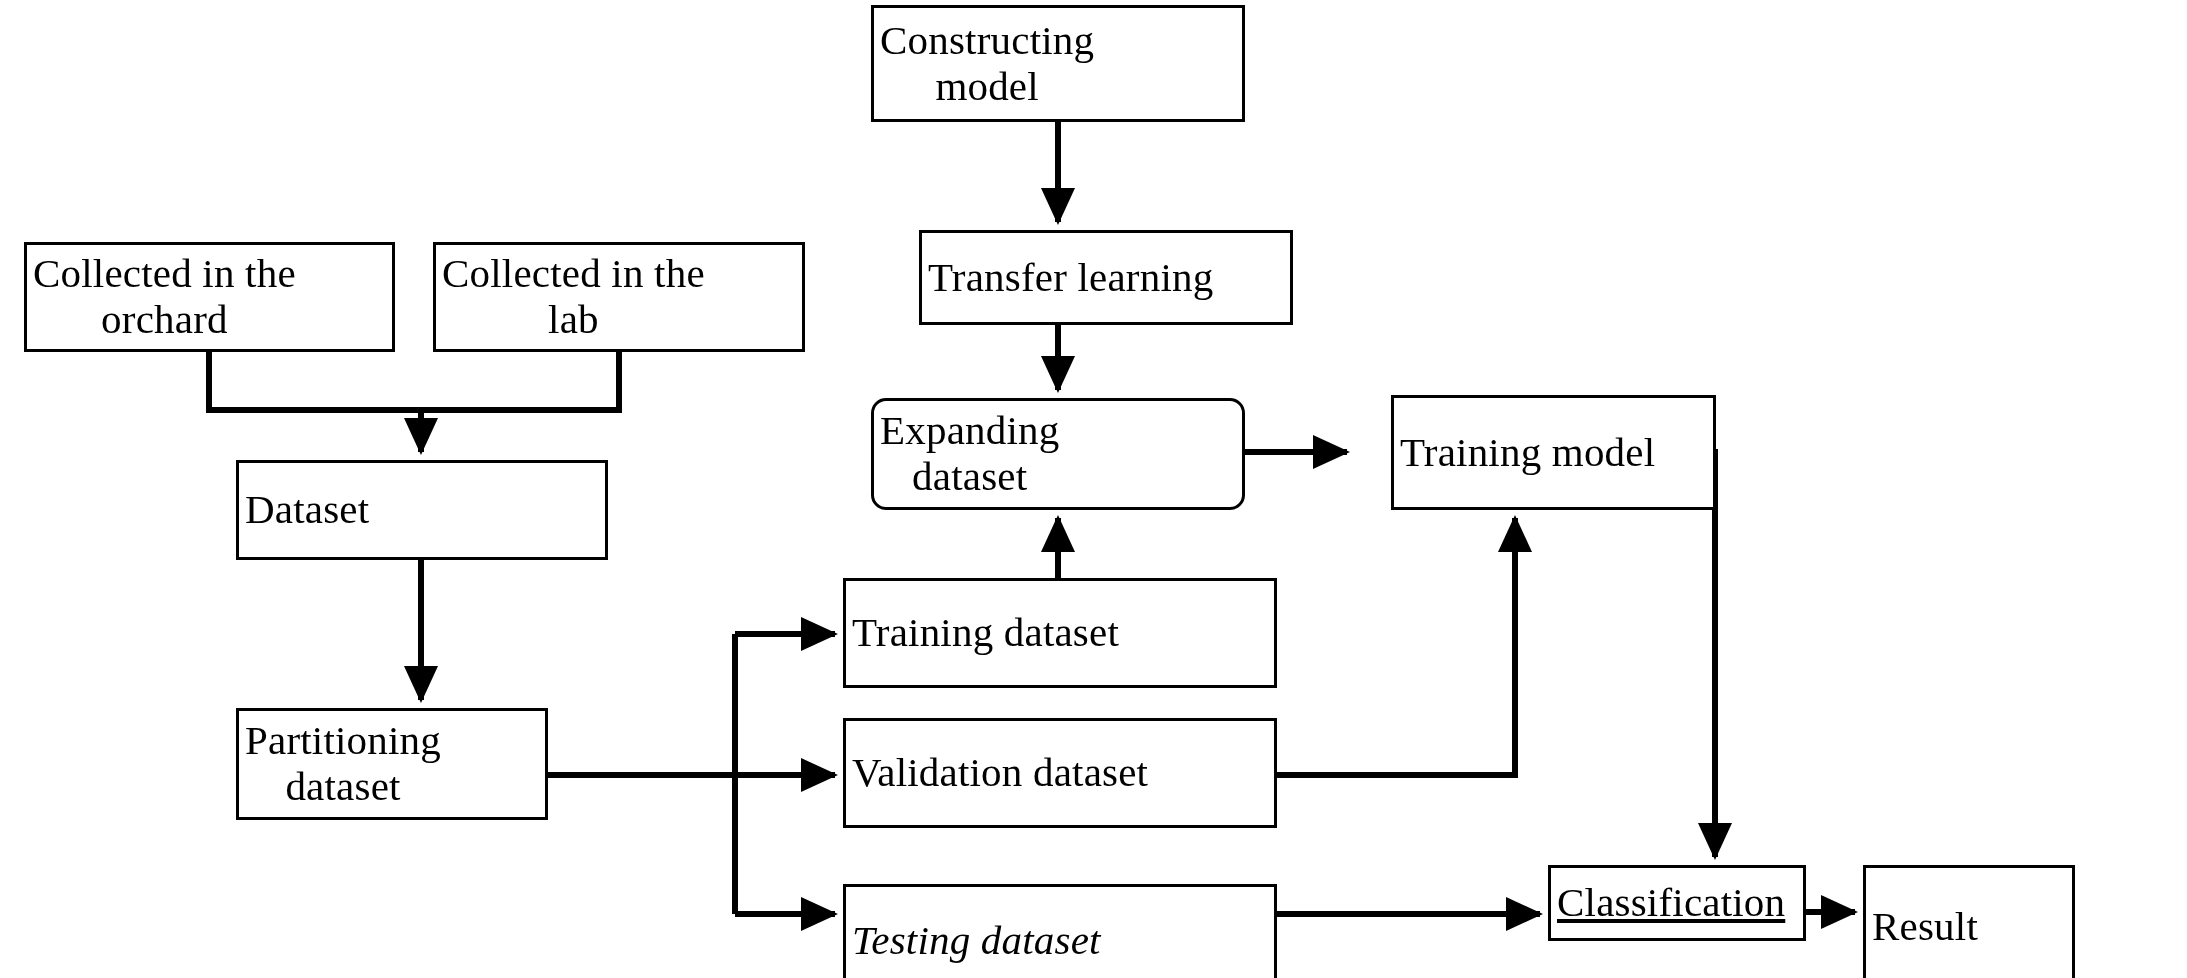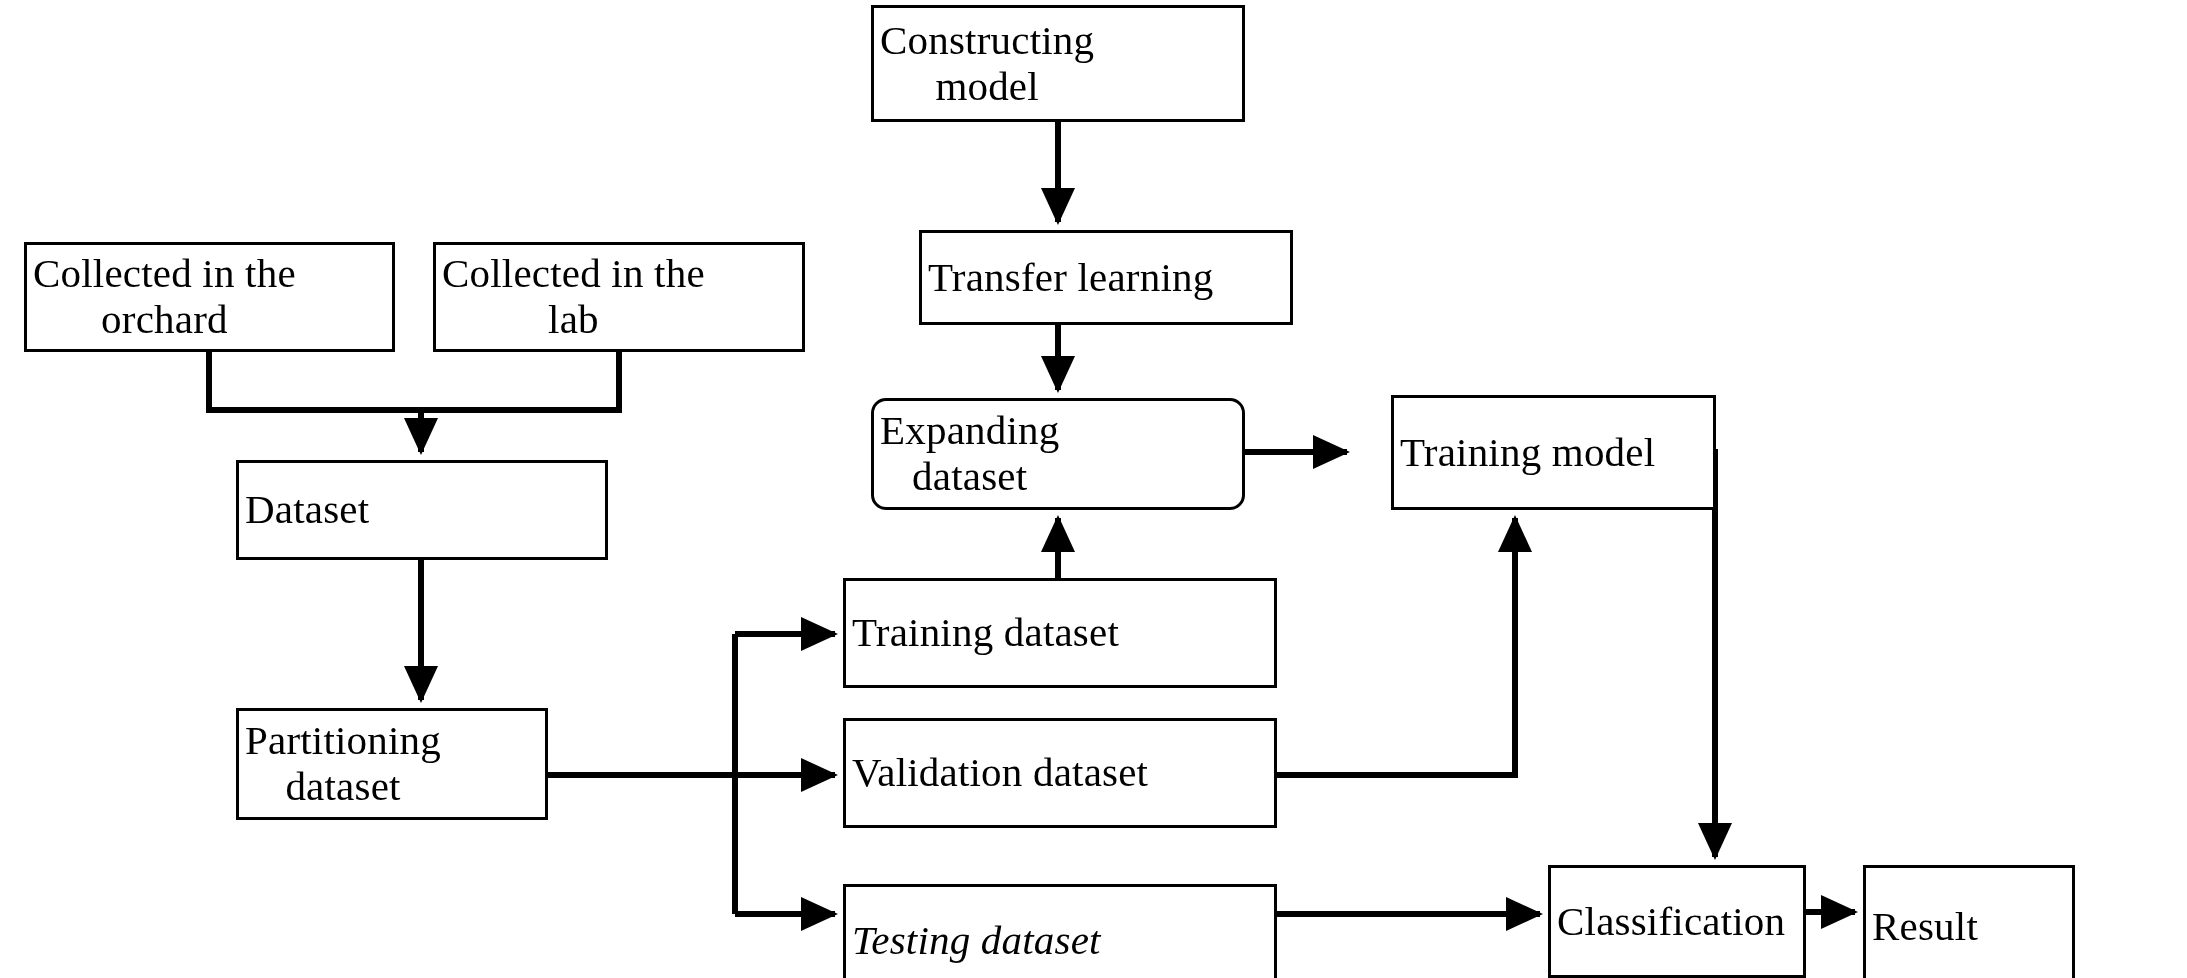--- a/index.html
+++ b/index.html
@@ -136,21 +136,21 @@
   </div>
 
   <div class="node" style="left:843px; top:884px; width:434px; height:114px;font-style:italic;">
     <span>Testing dataset</span>
   </div>
 
   <div class="node" style="left:1355px; top:395px; width:325px; height:115px;margin-left:36px;">
     <span>Training model</span>
   </div>
 
-  <div class="node" style="left:1548px; top:865px; width:258px; height:113px;">
+  <div class="node" style="left:1548px; top:865px; width:258px; height:76px;text-decoration:underline;">
     <span>Classification</span>
   </div>
 
   <div class="node" style="left:1863px; top:865px; width:212px; height:123px;">
     <span>Result</span>
   </div>
 
 </div>
 
 </body></html>

